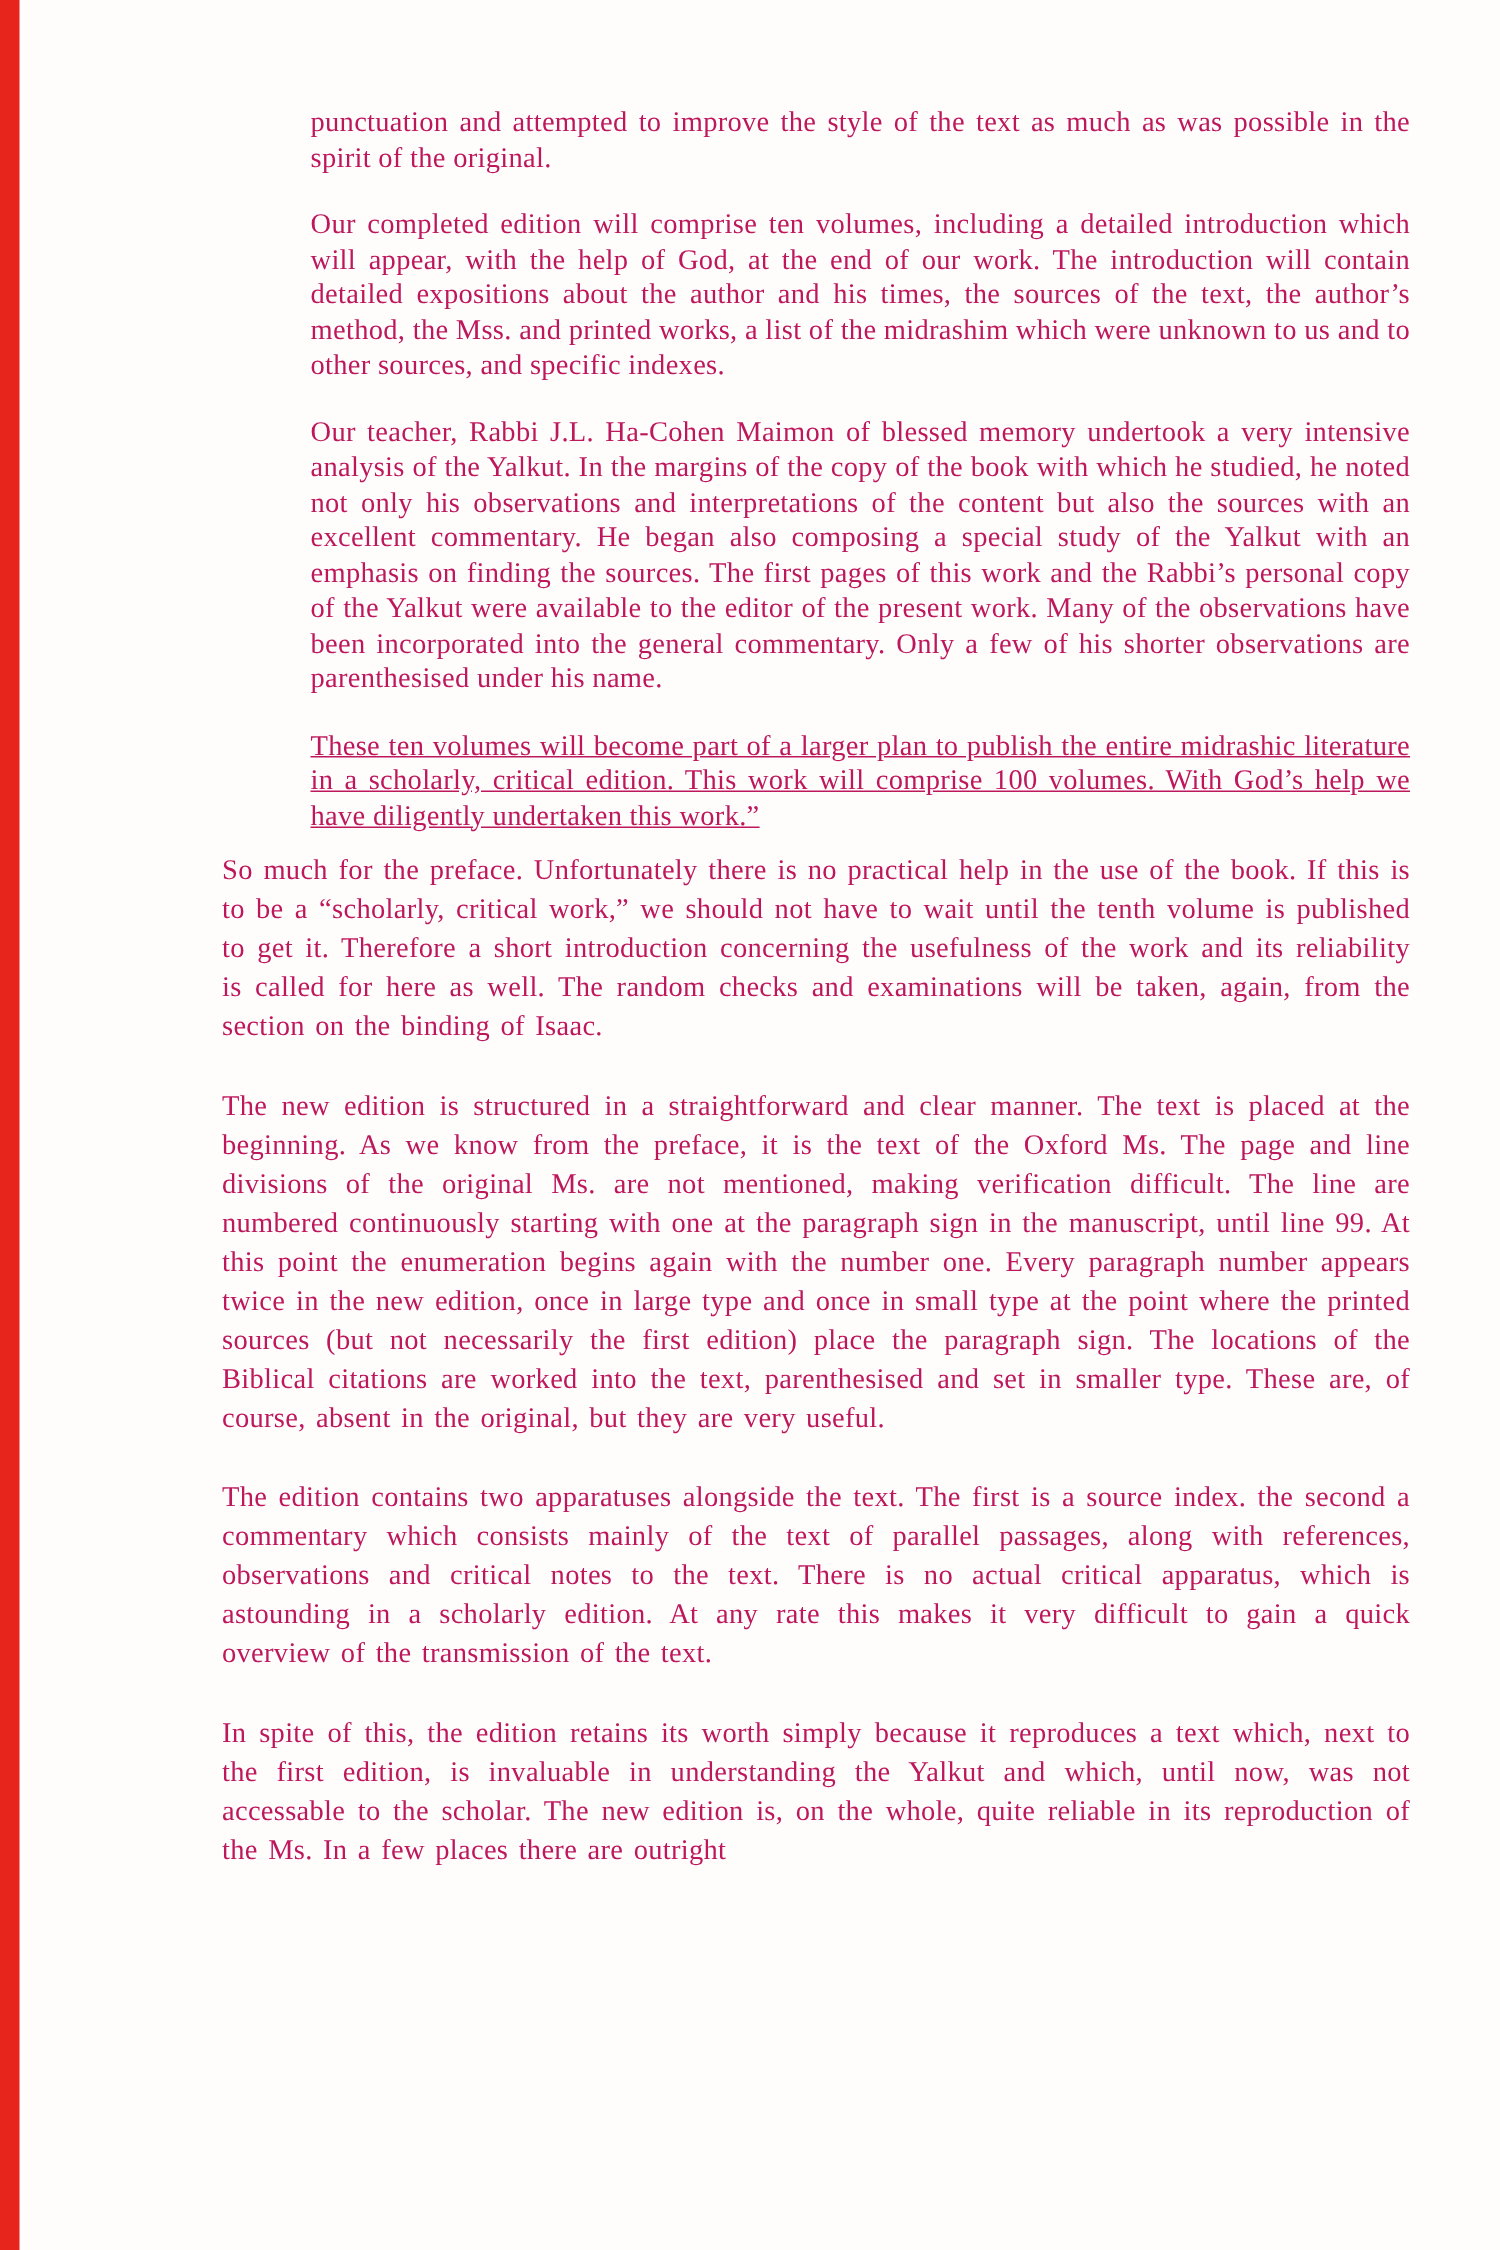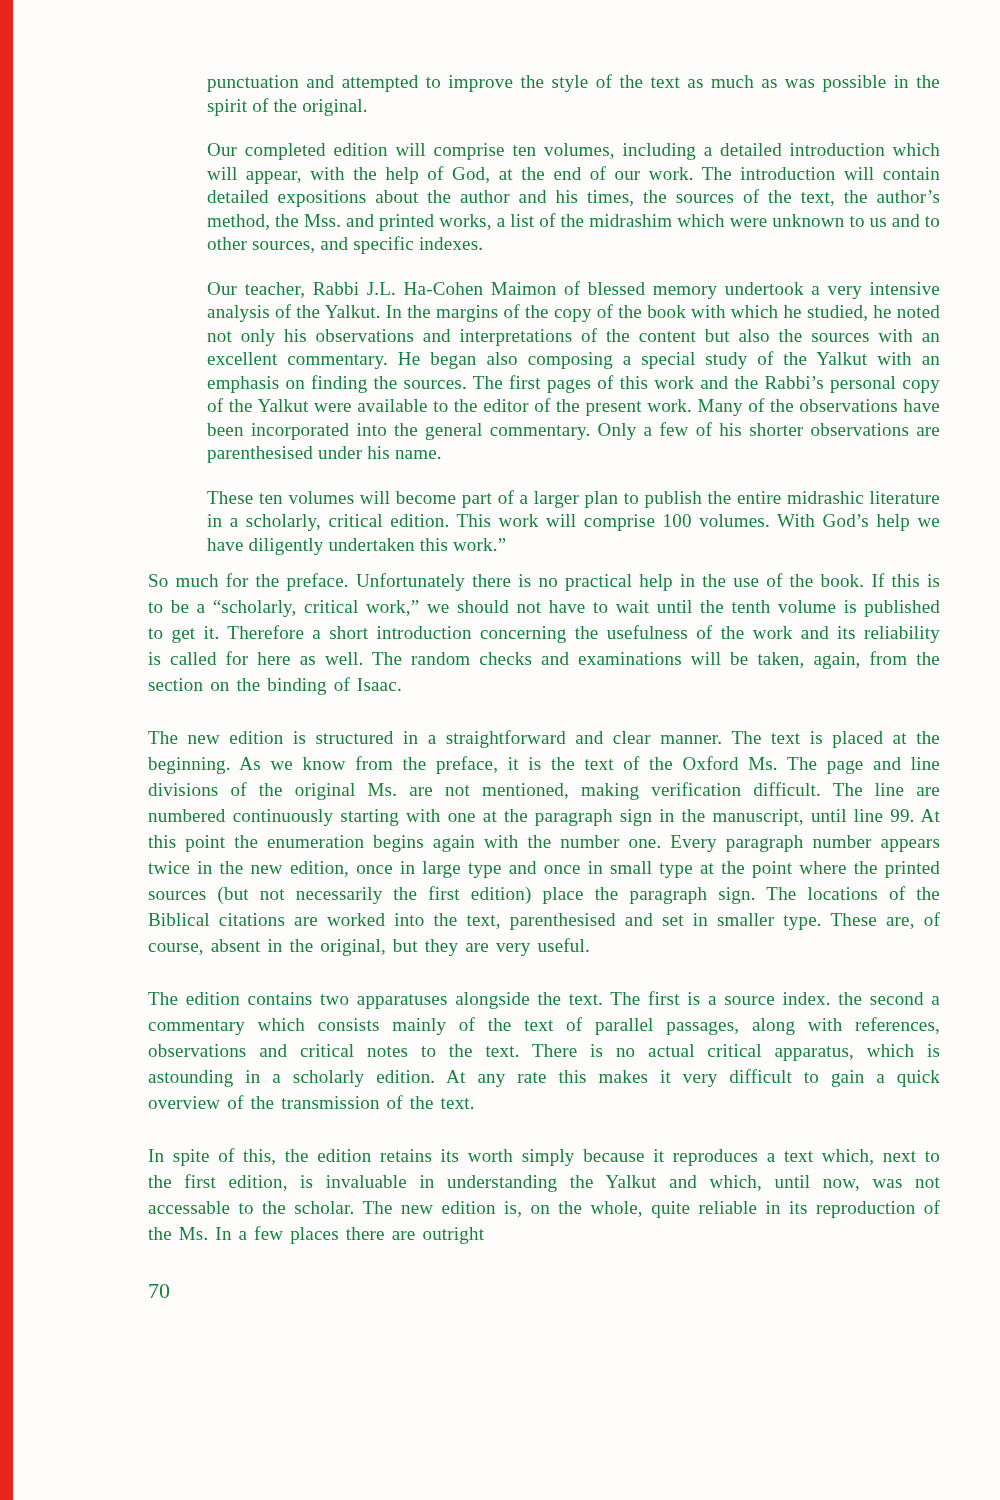--- a/index.html
+++ b/index.html
@@ -34,46 +34,46 @@
   }
   p.quote {
     margin: 0 0 21px 59px;
     font-size: 19px;
     line-height: 23.5px;
     text-align: justify;
     letter-spacing: 0.2px;
   }
   p.quote.quote-last {
     margin-bottom: 12px;
+    text-decoration: underline;
   }
   p.para {
     margin: 0 0 27px 0;
     font-size: 19px;
     line-height: 26px;
     text-align: justify;
     letter-spacing: 0.2px;
     word-spacing: 2px;
   }
   .it {
   }
   .pageno {
     margin: 32px 0 0 0;
     font-size: 22px;
     line-height: 24px;
   }
 </style>
 </head>
 <body>
 
-<div class="page" style="background: rgb(254, 253, 252); color: #15803d;">
+<div class="page" style="background: rgb(254, 253, 252); color: #be185d;">
   <div class="edge-stripe" style="background: rgb(232, 37, 29);"></div>
   <main class="content">
     <p class="quote"><span>punctuation and attempted to improve the style of the text as much as was possible in the spirit of the original.</span></p>
     <p class="quote"><span>Our completed edition will comprise ten volumes, including a detailed introduction which will appear, with the help of God, at the end of our work. The introduction will contain detailed expositions about the author and his times, the sources of the text, the author’s method, the Mss. and printed works, a list of the midrashim which were unknown to us and to other sources, and specific indexes.</span></p>
     <p class="quote"><span>Our teacher, Rabbi J.L. Ha-Cohen Maimon of blessed memory undertook a very intensive analysis of the </span><span class="it">Yalkut</span><span>. In the margins of the copy of the book with which he studied, he noted not only his observations and interpretations of the content but also the sources with an excellent commentary. He began also composing a special study of the </span><span class="it">Yalkut</span><span> with an emphasis on finding the sources. The first pages of this work and the Rabbi’s personal copy of the </span><span class="it">Yalkut</span><span> were available to the editor of the present work. Many of the observations have been incorporated into the general commentary. Only a few of his shorter observations are parenthesised under his name.</span></p>
     <p class="quote quote-last"><span>These ten volumes will become part of a larger plan to publish the entire midrashic literature in a scholarly, critical edition. This work will comprise 100 volumes. With God’s help we have diligently undertaken this work.”</span></p>
     <p class="para"><span>So much for the preface. Unfortunately there is no practical help in the use of the book. If this is to be a “scholarly, critical work,” we should not have to wait until the tenth volume is published to get it. Therefore a short introduction concerning the usefulness of the work and its reliability is called for here as well. The random checks and examinations will be taken, again, from the section on the binding of Isaac.</span></p>
     <p class="para"><span>The new edition is structured in a straightforward and clear manner. The text is placed at the beginning. As we know from the preface, it is the text of the Oxford Ms. The page and line divisions of the original Ms. are not mentioned, making verification difficult. The line are numbered continuously starting with one at the paragraph sign in the manuscript, until line 99. At this point the enumeration begins again with the number one. Every paragraph number appears twice in the new edition, once in large type and once in small type at the point where the printed sources (but not necessarily the first edition) place the paragraph sign. The locations of the Biblical citations are worked into the text, parenthesised and set in smaller type. These are, of course, absent in the original, but they are very useful.</span></p>
     <p class="para"><span>The edition contains two apparatuses alongside the text. The first is a source index. the second a commentary which consists mainly of the text of parallel passages, along with references, observations and critical notes to the text. There is no actual critical apparatus, which is astounding in a scholarly edition. At any rate this makes it very difficult to gain a quick overview of the transmission of the text.</span></p>
     <p class="para"><span>In spite of this, the edition retains its worth simply because it reproduces a text which, next to the first edition, is invaluable in understanding the </span><span class="it">Yalkut</span><span> and which, until now, was not accessable to the scholar. The new edition is, on the whole, quite reliable in its reproduction of the Ms. In a few places there are outright</span></p>
-    <div class="pageno">70</div>
   </main>
 </div>
 
 </body></html>

